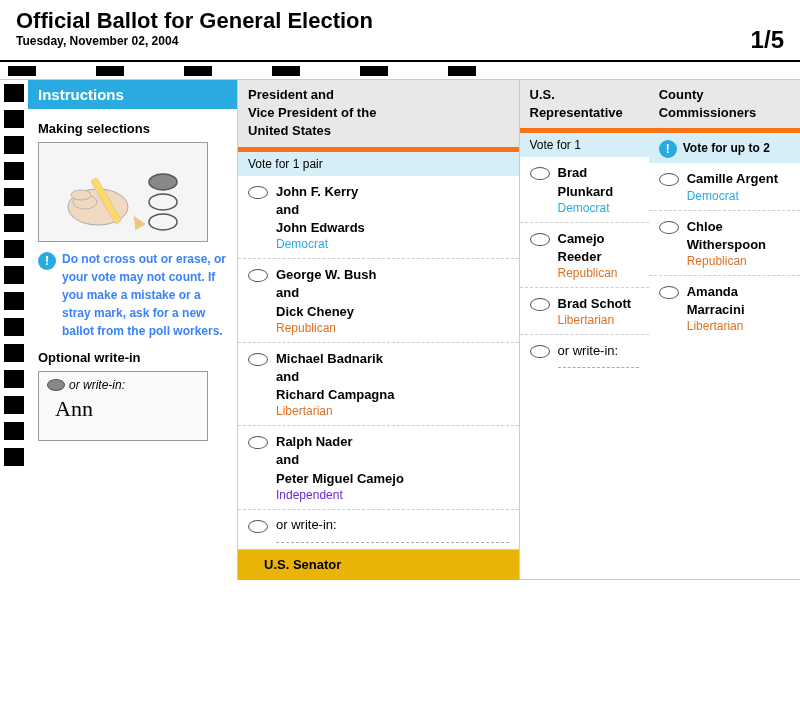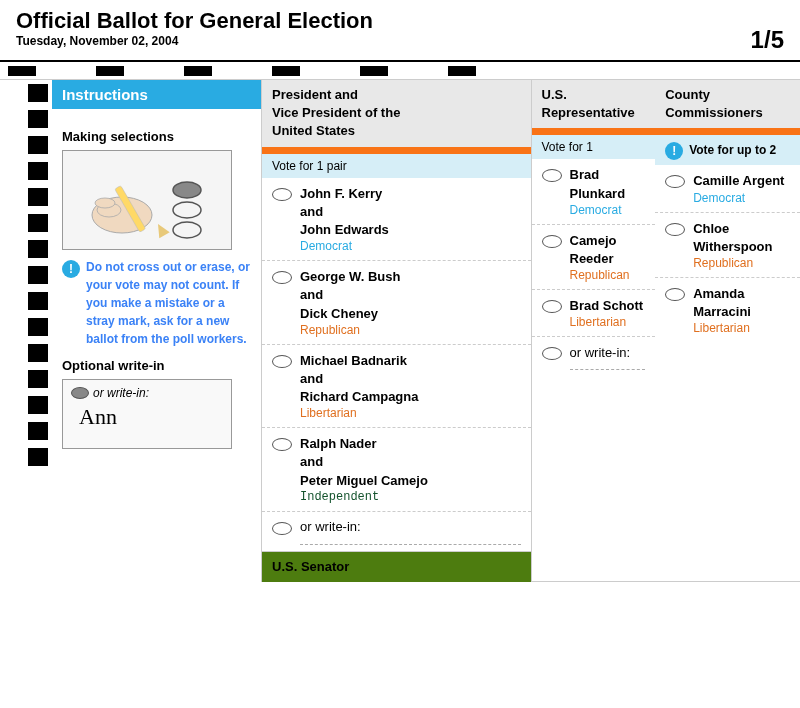--- a/index.html
+++ b/index.html
@@ -13,50 +13,50 @@
     .header-title h1 { font-size: 22px; font-weight: bold; }
     .header-title .date { font-size: 12px; font-weight: bold; }
     .header-page { font-size: 48px; font-weight: bold; line-height: 1; }
     .header-page span { font-size: 24px; font-weight: bold; }
 
     
     .timing-row { display: flex; align-items: center; height: 18px; background: #fff; border-bottom: 1px solid #ccc; padding: 0 8px; gap: 60px; }
     .timing-mark { width: 28px; height: 10px; background: #000; }
 
     
-    .main-layout { display: flex; margin-left: 24px; }
+    .main-layout { display: flex; }
     .left-marks { display: flex; flex-direction: column; gap: 0; width: 28px; padding-top: 4px; }
     .left-mark { width: 20px; height: 18px; background: #000; margin-bottom: 8px; margin-left: 4px; }
 
     
     .content { flex: 1; display: flex; flex-direction: row; }
 
     
     .instructions-col { width: 210px; border-right: 1px solid #ccc; padding: 0; }
     .instructions-header { background: #29abe2; color: #fff; font-weight: bold; font-size: 15px; padding: 6px 10px; }
-    .instructions-body { padding: 20px 10px; font-size: 12px; }
+    .instructions-body { padding: 12px 10px; font-size: 12px; }
     .instructions-body h3 { font-size: 13px; font-weight: bold; margin-bottom: 6px; }
     .instructions-image { border: 1px solid #999; width: 170px; height: 100px; background: #f5f5f5; display: flex; align-items: center; justify-content: center; margin-bottom: 8px; overflow: hidden; }
     .instructions-image svg { width: 160px; height: 90px; }
     .instructions-text { font-size: 12px; line-height: 1.5; margin-bottom: 10px; color: #000; }
     .instructions-warning { display: flex; align-items: flex-start; gap: 6px; margin-bottom: 10px; }
     .warning-icon { width: 18px; height: 18px; background: #29abe2; border-radius: 50%; color: #fff; font-weight: bold; font-size: 12px; display: flex; align-items: center; justify-content: center; flex-shrink: 0; margin-top: 2px; }
     .warning-text { color: #3b82f6; font-size: 12px; font-weight: bold; line-height: 1.5; }
     .optional-write-in h3 { font-size: 13px; font-weight: bold; margin-bottom: 6px; }
     .write-in-box { border: 1px solid #999; width: 170px; height: 70px; background: #f9f9f9; display: flex; flex-direction: column; justify-content: flex-start; padding: 6px 8px; }
     .write-in-label { display: flex; align-items: center; gap: 4px; font-size: 12px; font-style: italic; margin-bottom: 4px; }
     .write-in-oval { width: 18px; height: 12px; border: 1.5px solid #555; border-radius: 50%; background: #888; }
     .write-in-handwriting { font-family: 'Comic Sans MS', cursive; font-size: 22px; color: #000; margin-left: 8px; }
 
     
     .contests { flex: 1; display: flex; }
     .contest-col { flex: 1; border-right: 1px solid #ccc; padding: 0; }
     .contest-col:last-child { border-right: none; }
 
-    .contest-header { background: #e8e8e8; padding: 6px 10px; border-bottom: 7px solid #f97316; }
+    .contest-header { background: #e8e8e8; padding: 6px 10px; border-bottom: 5px solid #f97316; }
     .contest-title { font-weight: bold; font-size: 13px; line-height: 1.4; }
     .vote-instruction { background: #d6eef7; padding: 5px 10px; font-size: 12px; margin-bottom: 0; }
     .vote-instruction-warning { background: #d6eef7; padding: 5px 10px; font-size: 12px; display: flex; align-items: center; gap: 6px; }
     .vote-instruction-warning .warning-icon { flex-shrink: 0; }
     .vote-instruction-warning span { font-weight: bold; font-size: 12px; }
 
     .candidate { padding: 7px 10px; border-bottom: 1px dashed #ccc; display: flex; align-items: flex-start; gap: 8px; }
     .candidate:last-child { border-bottom: none; justify-content: flex-end; }
     .oval { width: 20px; height: 13px; border: 1.5px solid #555; border-radius: 50%; flex-shrink: 0; margin-top: 3px; background: #fff; }
     .candidate-info { }
@@ -194,31 +194,31 @@
             <div class="candidate-info">
               <div class="candidate-name">Michael Badnarik<br>and<br>Richard Campagna</div>
               <div class="candidate-party libertarian" style="color:#e07020;">Libertarian</div>
             </div>
           </div>
 
           <div class="candidate">
             <div class="oval"></div>
             <div class="candidate-info">
               <div class="candidate-name">Ralph Nader<br>and<br>Peter Miguel Camejo</div>
-              <div class="candidate-party independent" style="color:#14532d;font-family:Liberation Mono, monospace;">Independent</div>
+              <div class="candidate-party independent" style="color:#6d28d9;">Independent</div>
             </div>
           </div>
 
           <div class="write-in-candidate">
             <div class="oval"></div>
             <div class="write-in-candidate-label">or write-in:</div>
           </div>
           <div class="dashed-line" style="border-bottom: 1px dashed #aaa; margin: 2px 10px 6px 38px;"></div>
 
-          <div style="background:#4d7c0f; padding:6px 10px; border-top:1px solid #ccc; margin-top:auto;">
+          <div style="background:#eab308; padding:6px 26px; border-top:1px solid #ccc; margin-top:auto;">
             <div class="contest-title">U.S. Senator</div>
           </div>
         </div>
 
         <div class="contest-col right-col">
 
           <div class="contest-section">
             <div class="contest-header">
               <div class="contest-title">U.S. Representative</div>
             </div>

